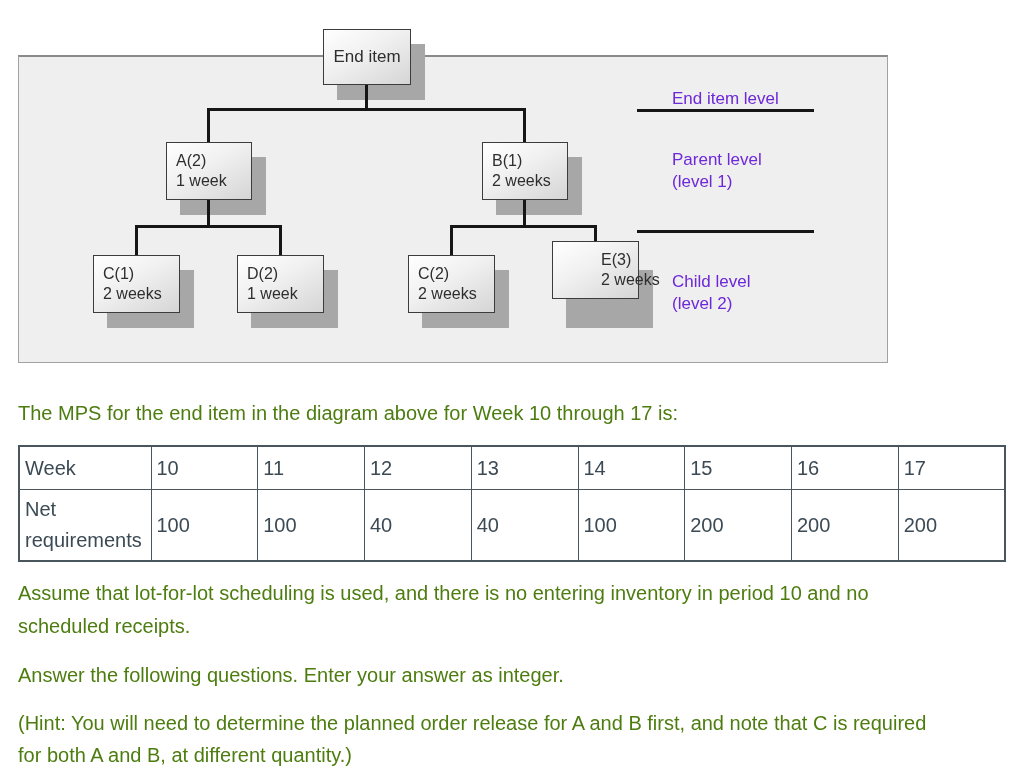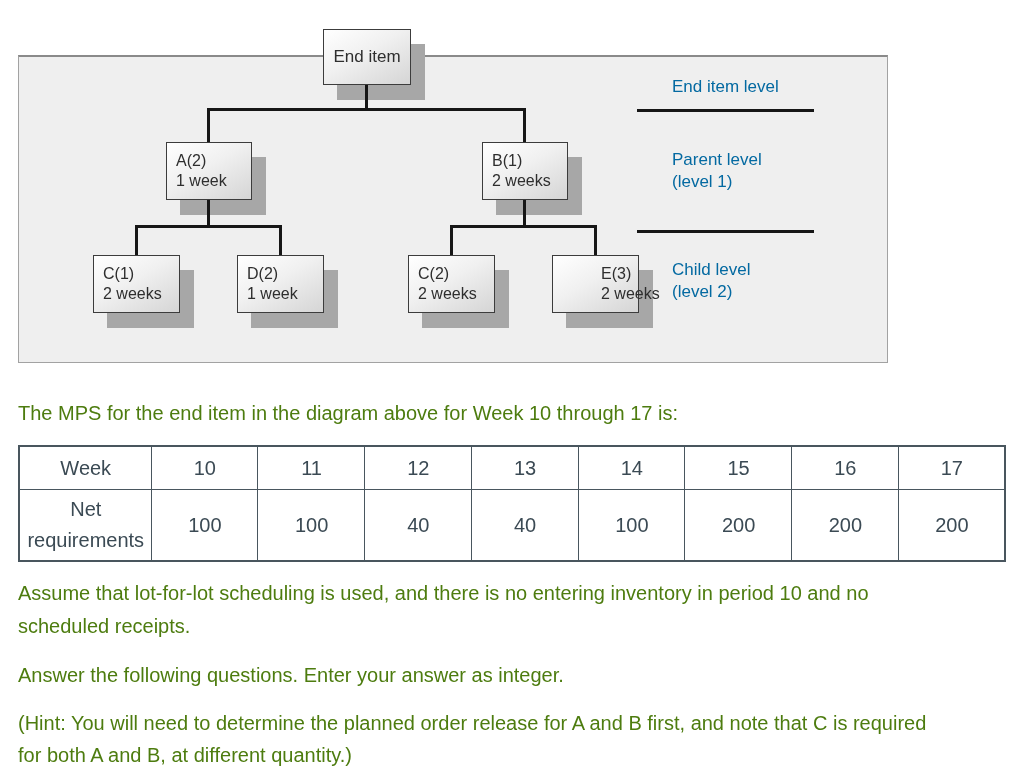--- a/index.html
+++ b/index.html
@@ -33,21 +33,21 @@
     font-size: 16px; line-height: 20px; color: #2e2e2e;
     padding: 8px 0 0 9px;
   }
   .node.root {
     display: flex; align-items: center; justify-content: center;
     padding: 0; font-size: 17px;
   }
   .node span { display: block; white-space: nowrap; }
   .lvl-label {
     position: absolute; left: 672px; z-index: 2;
-    font-size: 17px; line-height: 22px; color: #0369a1; white-space: nowrap;
+    font-size: 17px; line-height: 22px; color: #6d28d9; white-space: nowrap; margin-top: 12px;
   }
 
   
   .body-line {
     position: absolute; left: 18px;
     font-size: 20px; line-height: 24px;
     color: #4d7c0f; white-space: nowrap;
   }
 
   
@@ -56,21 +56,20 @@
     width: 986px;
     border-collapse: collapse; table-layout: fixed;
     font-size: 20px; color: #3b4a54;
     border: 2px solid #49565e;
   }
   #mps-table td {
     border: 1px solid #49565e;
     padding: 2px 4px 2px 5px;
     vertical-align: middle;
     overflow: hidden;
-    text-align: center;
   }
   #mps-table tr.r1 td { height: 38px; }
   #mps-table tr.r2 td { height: 66px; }
   #mps-table td.wrap { line-height: 31px; }
 </style>
 </head>
 <body>
 
 <div id="page">
 
@@ -114,28 +113,28 @@
       <span>2 weeks</span>
     </div>
     <div class="node" style="left:237px; top:255px; width:87px; height:58px;">
       <span>D(2)</span>
       <span>1 week</span>
     </div>
     <div class="node" style="left:408px; top:255px; width:87px; height:58px;">
       <span>C(2)</span>
       <span>2 weeks</span>
     </div>
-    <div class="node" style="left:552px; top:255px; width:87px; height:58px;padding-left:48px;">
+    <div class="node" style="left:552px; top:241px; width:87px; height:58px;padding-left:48px;">
       <span>E(3)</span>
       <span>2 weeks</span>
     </div>
 
     <div class="lvl-label" style="top:76px;">End item level</div>
     <div class="sep" style="top:109px;"></div>
-    <div class="lvl-label" style="top:149px;">
+    <div class="lvl-label" style="top:137px;">
       <span style="display:block;">Parent level</span>
       <span style="display:block;">(level 1)</span>
     </div>
     <div class="sep" style="top:230px;"></div>
     <div class="lvl-label" style="top:259px;">
       <span style="display:block;">Child level</span>
       <span style="display:block;">(level 2)</span>
     </div>
   </div>
 

